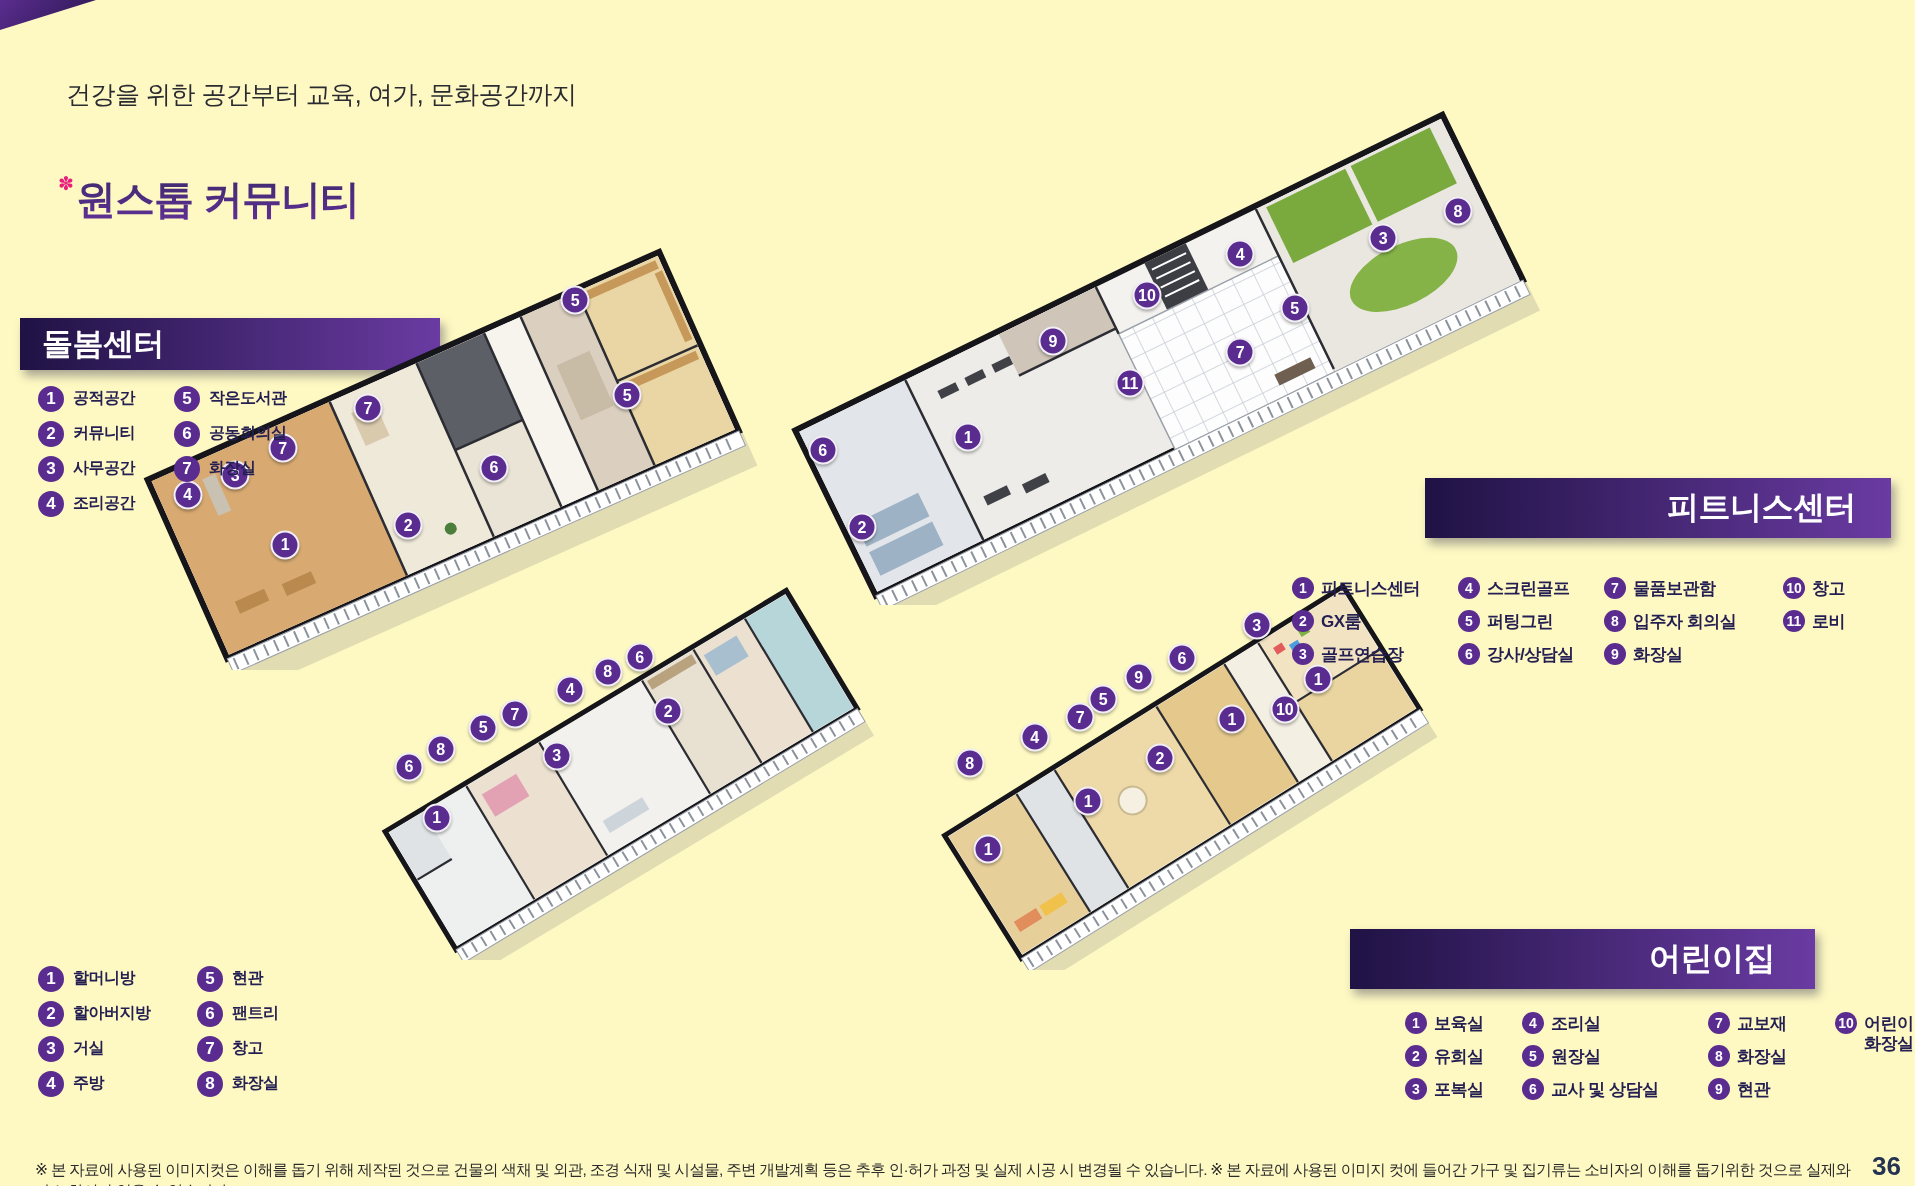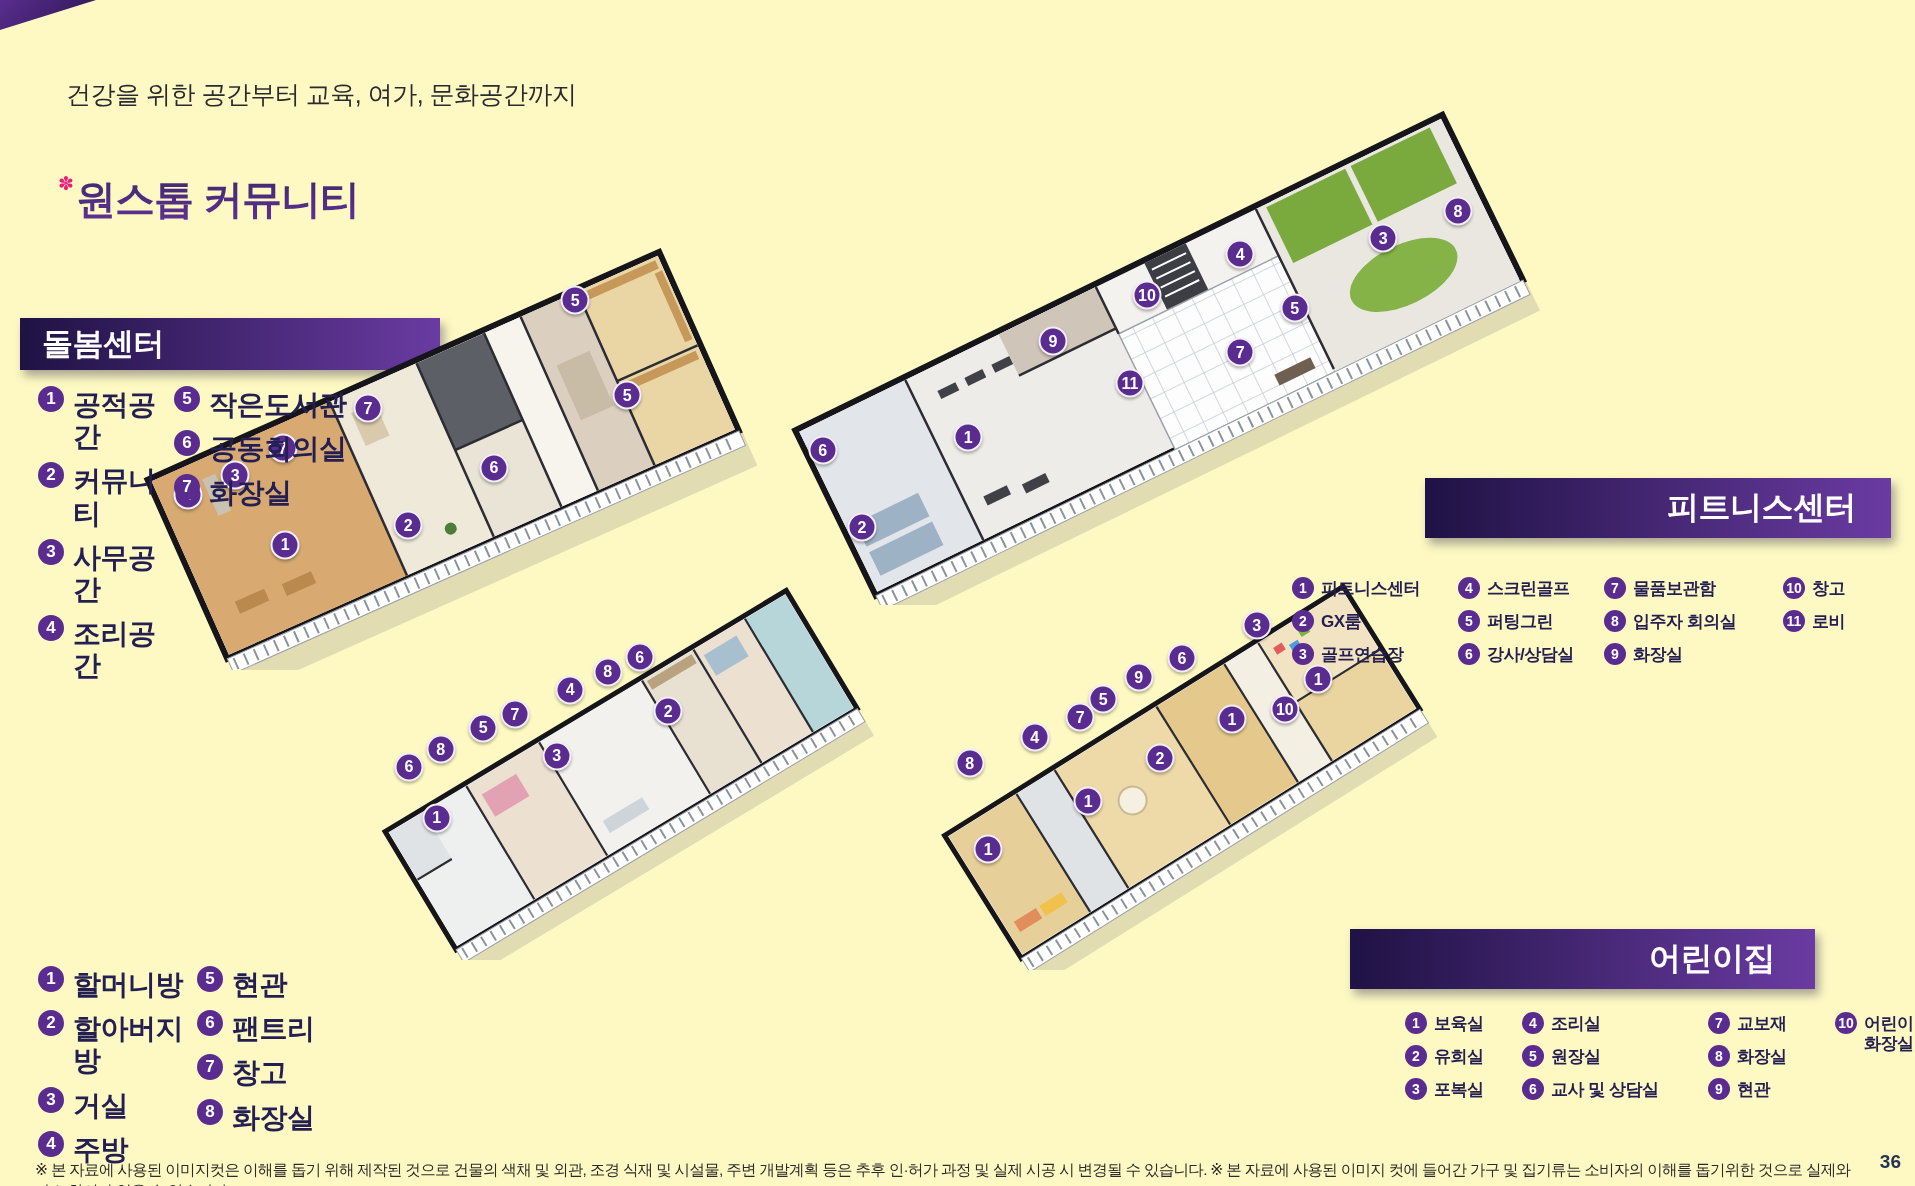--- a/index.html
+++ b/index.html
@@ -48,21 +48,21 @@
   
   .legend{position:absolute;display:flex;gap:14px;z-index:3;}
   .legend-col{display:flex;flex-direction:column;}
   .legend-item{display:flex;align-items:flex-start;}
   .legend .num-badge{flex:0 0 auto;display:inline-flex;align-items:center;justify-content:center;
     background:var(--badge-purple);color:#fff;border-radius:50%;font-weight:700;}
   .legend-label{font-weight:700;color:var(--label-navy);letter-spacing:-0.5px;white-space:pre-line;line-height:1.15;}
   
   .legend.big .legend-item{margin-bottom:9px;}
   .legend.big .num-badge{width:26px;height:26px;font-size:17px;}
-  .legend.big .legend-label{font-size:28px;margin-left:9px;padding-top:3px;}
+  .legend.big .legend-label{font-size:16px;margin-left:9px;padding-top:3px;}
   .legend-care{left:38px;top:386px;}
   .legend-care .legend-col:first-child{width:122px;}
   .legend-senior{left:38px;top:966px;}
   .legend-senior .legend-col:first-child{width:145px;}
   
   .legend.small .legend-item{margin-bottom:11px;}
   .legend.small .num-badge{width:22px;height:22px;font-size:14px;}
   .legend.small .legend-label{font-size:17px;margin-left:7px;padding-top:2px;}
   .legend-fitness{left:1292px;top:577px;}
   .legend-fitness .legend-col:nth-child(1){width:152px;}
@@ -82,21 +82,21 @@
   .plan-children{left:895px;top:570px;width:575px;height:400px;}
 
   .plan-badge{position:absolute;width:29px;height:29px;border-radius:50%;
     background:var(--badge-purple);border:2px solid rgba(255,255,255,.92);
     color:#fff;font-size:16px;font-weight:700;display:flex;align-items:center;justify-content:center;
     transform:translate(-50%,-50%);box-shadow:0 2px 3px rgba(0,0,0,.3);}
 
   
   .disclaimer{position:absolute;left:35px;top:1160px;width:1830px;font-size:15.5px;
     color:#2b2b2b;letter-spacing:-0.7px;}
-  .page-num{position:absolute;right:14px;top:1151px;font-size:19px;font-weight:800;color:var(--pagenum-navy);}
+  .page-num{position:absolute;right:14px;top:1151px;font-size:26px;font-weight:800;color:var(--pagenum-navy);}
 </style>
 </head>
 <body>
 
 <div class="page">
 
   <div class="corner"></div>
 
   <div class="kicker">건강을 위한 공간부터 교육, 여가, 문화공간까지</div>
   <div class="subtitle-row">

